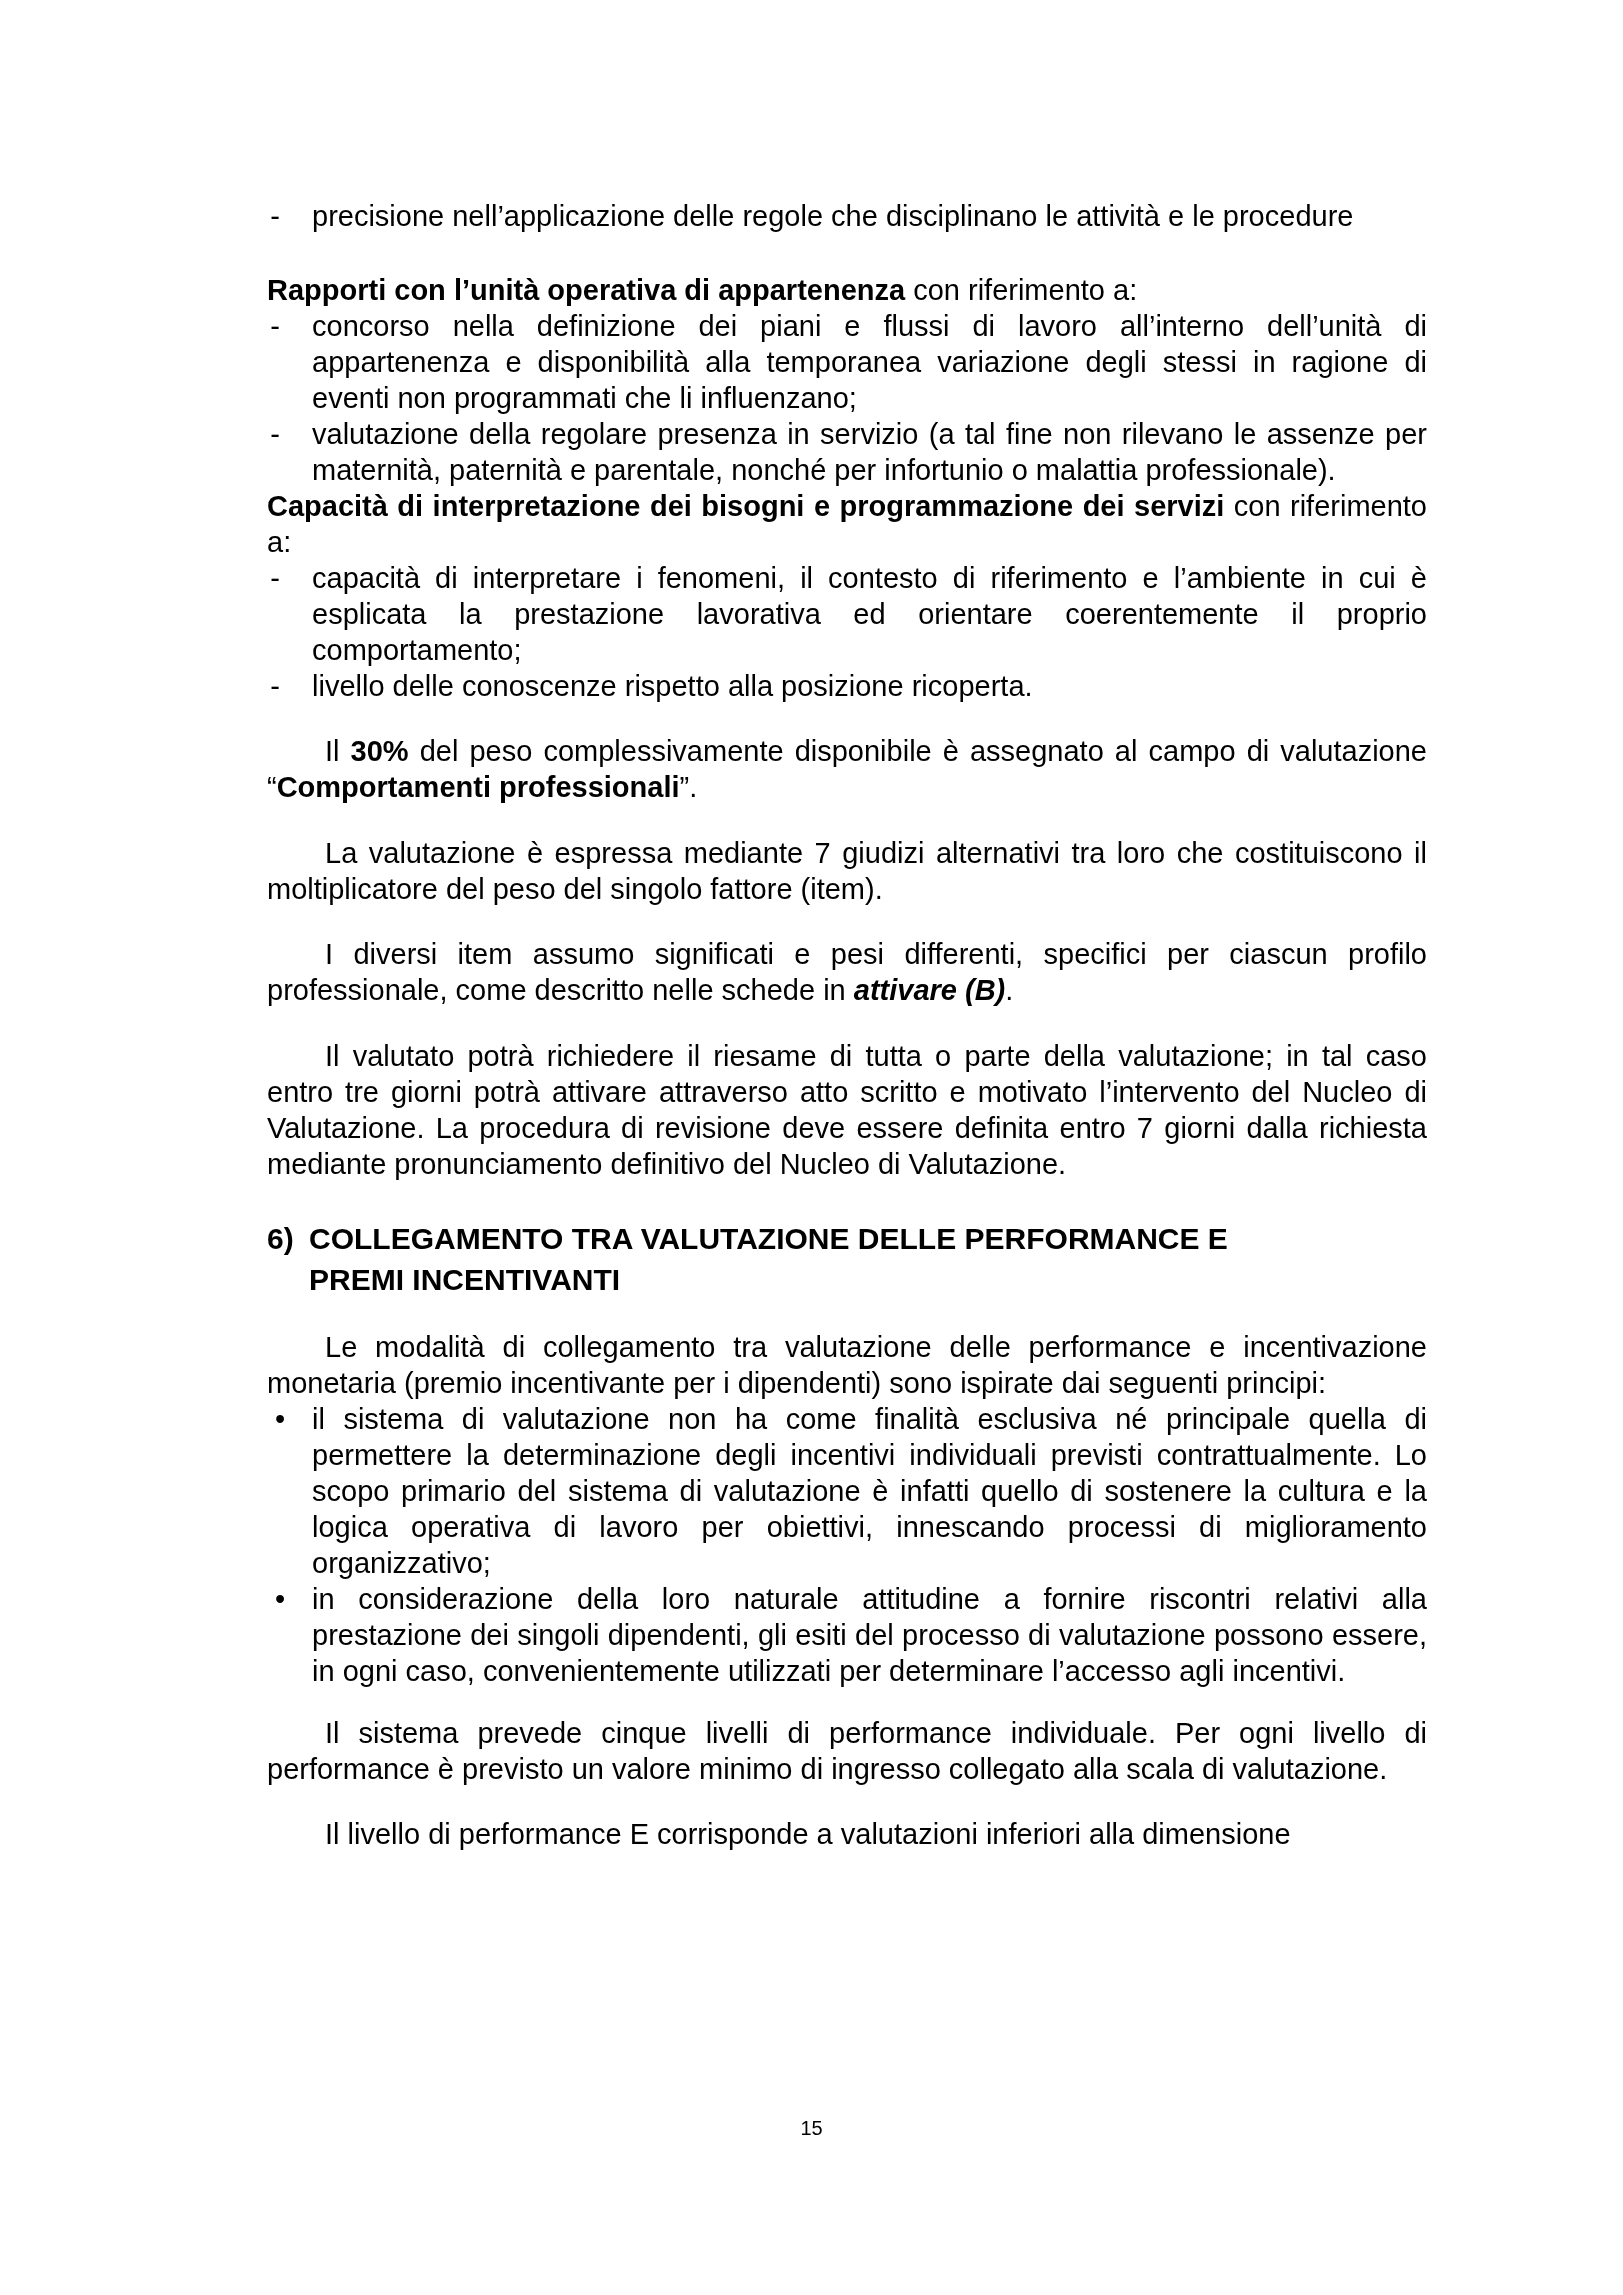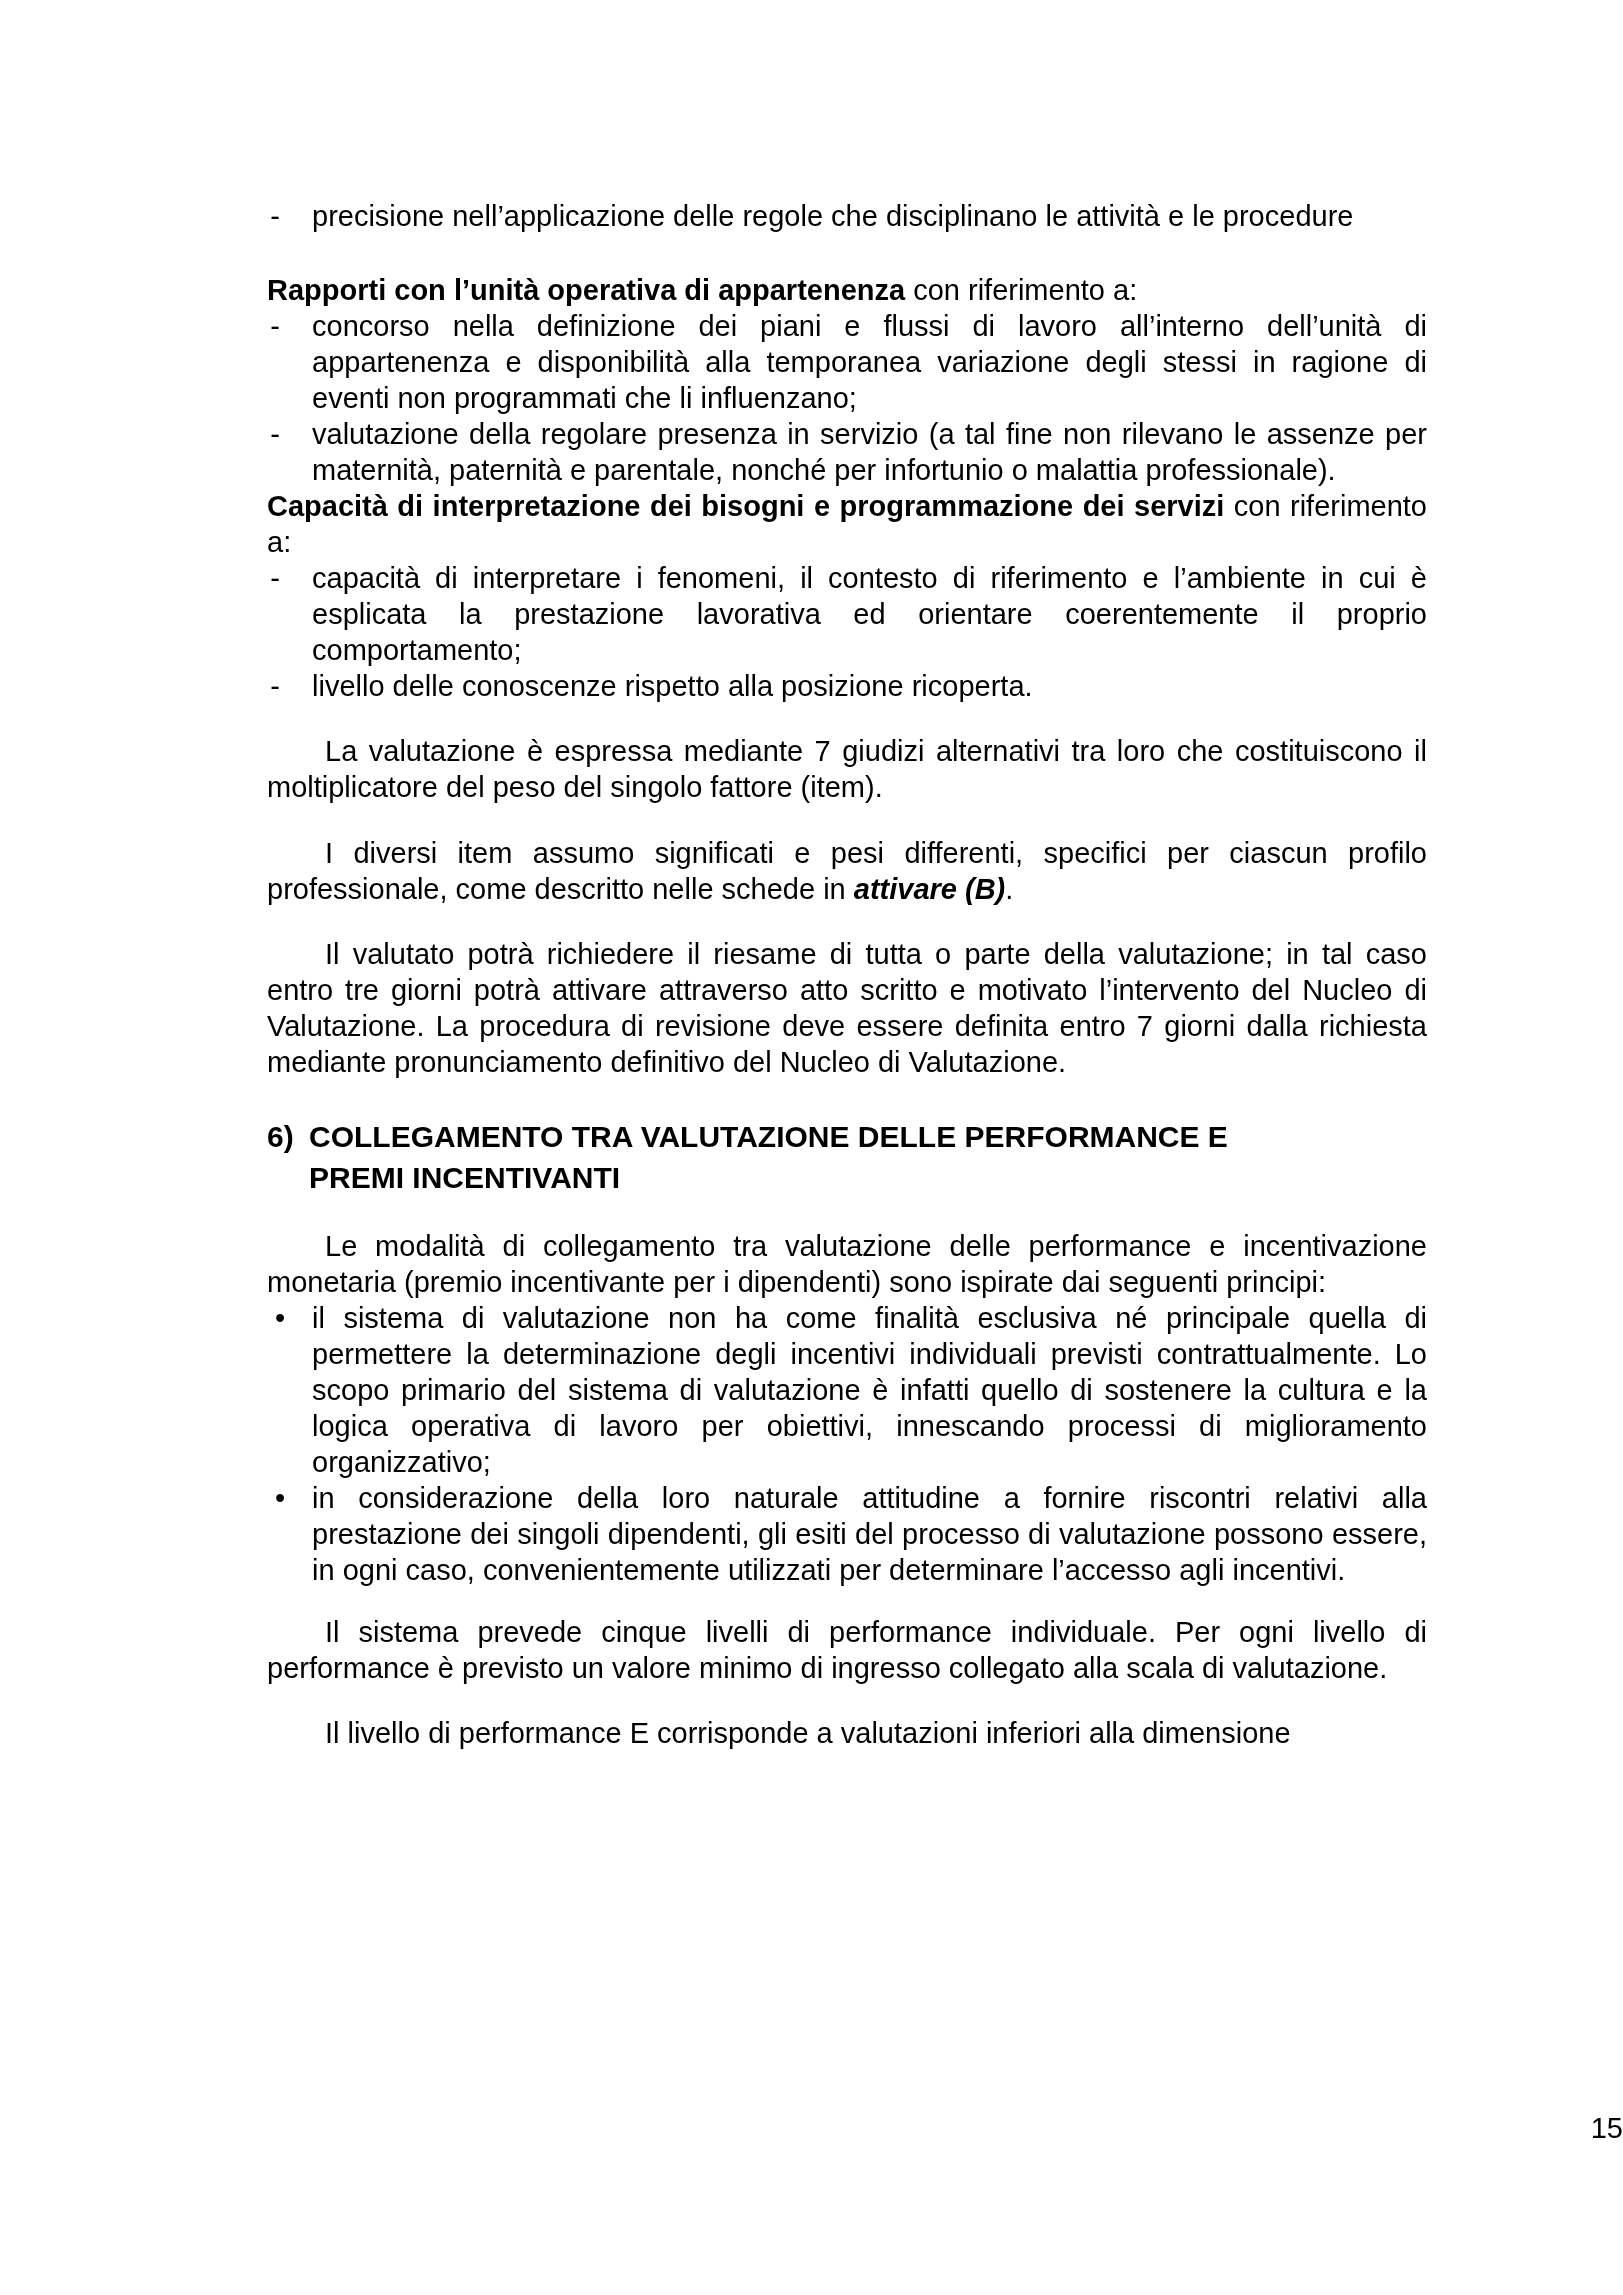--- a/index.html
+++ b/index.html
@@ -59,22 +59,22 @@
     top: 0;
   }
 
   .para-tight { margin-top: 26px; text-indent: 58px; }
 
   .page-number {
     position: absolute;
     top: 2110px;
     left: 0;
     width: 100%;
-    text-align: right;
-    font-size: 29px;
+    text-align: center;
+    font-size: 20px;
     line-height: 36px;
   }
 </style>
 </head>
 <body>
 
 <div class="page">
   <div class="content">
 
     <div class="li dash">
@@ -101,20 +101,23 @@
 
     <div class="li dash">
       <span class="marker">-</span>
       <span>capacità di interpretare  i fenomeni, il contesto di riferimento e l’ambiente in cui è esplicata la prestazione lavorativa ed orientare coerentemente il proprio comportamento;</span>
     </div>
     <div class="li dash">
       <span class="marker">-</span>
       <span>livello delle conoscenze rispetto alla posizione ricoperta.</span>
     </div>
 
+    <div class="para">
+      <span>Il </span><span class="b">30%</span><span> del peso complessivamente disponibile è assegnato al campo di valutazione “</span><span class="b">Comportamenti professionali</span><span>”.</span>
+    </div>
 
     <div class="para">
       <span>La valutazione è espressa mediante 7 giudizi alternativi tra loro che costituiscono il moltiplicatore del peso del singolo fattore (item).</span>
     </div>
 
     <div class="para">
       <span>I diversi item assumo significati e pesi differenti, specifici per ciascun profilo professionale, come descritto nelle schede in </span><span class="bi">attivare (B)</span><span>.</span>
     </div>
 
     <div class="para">

